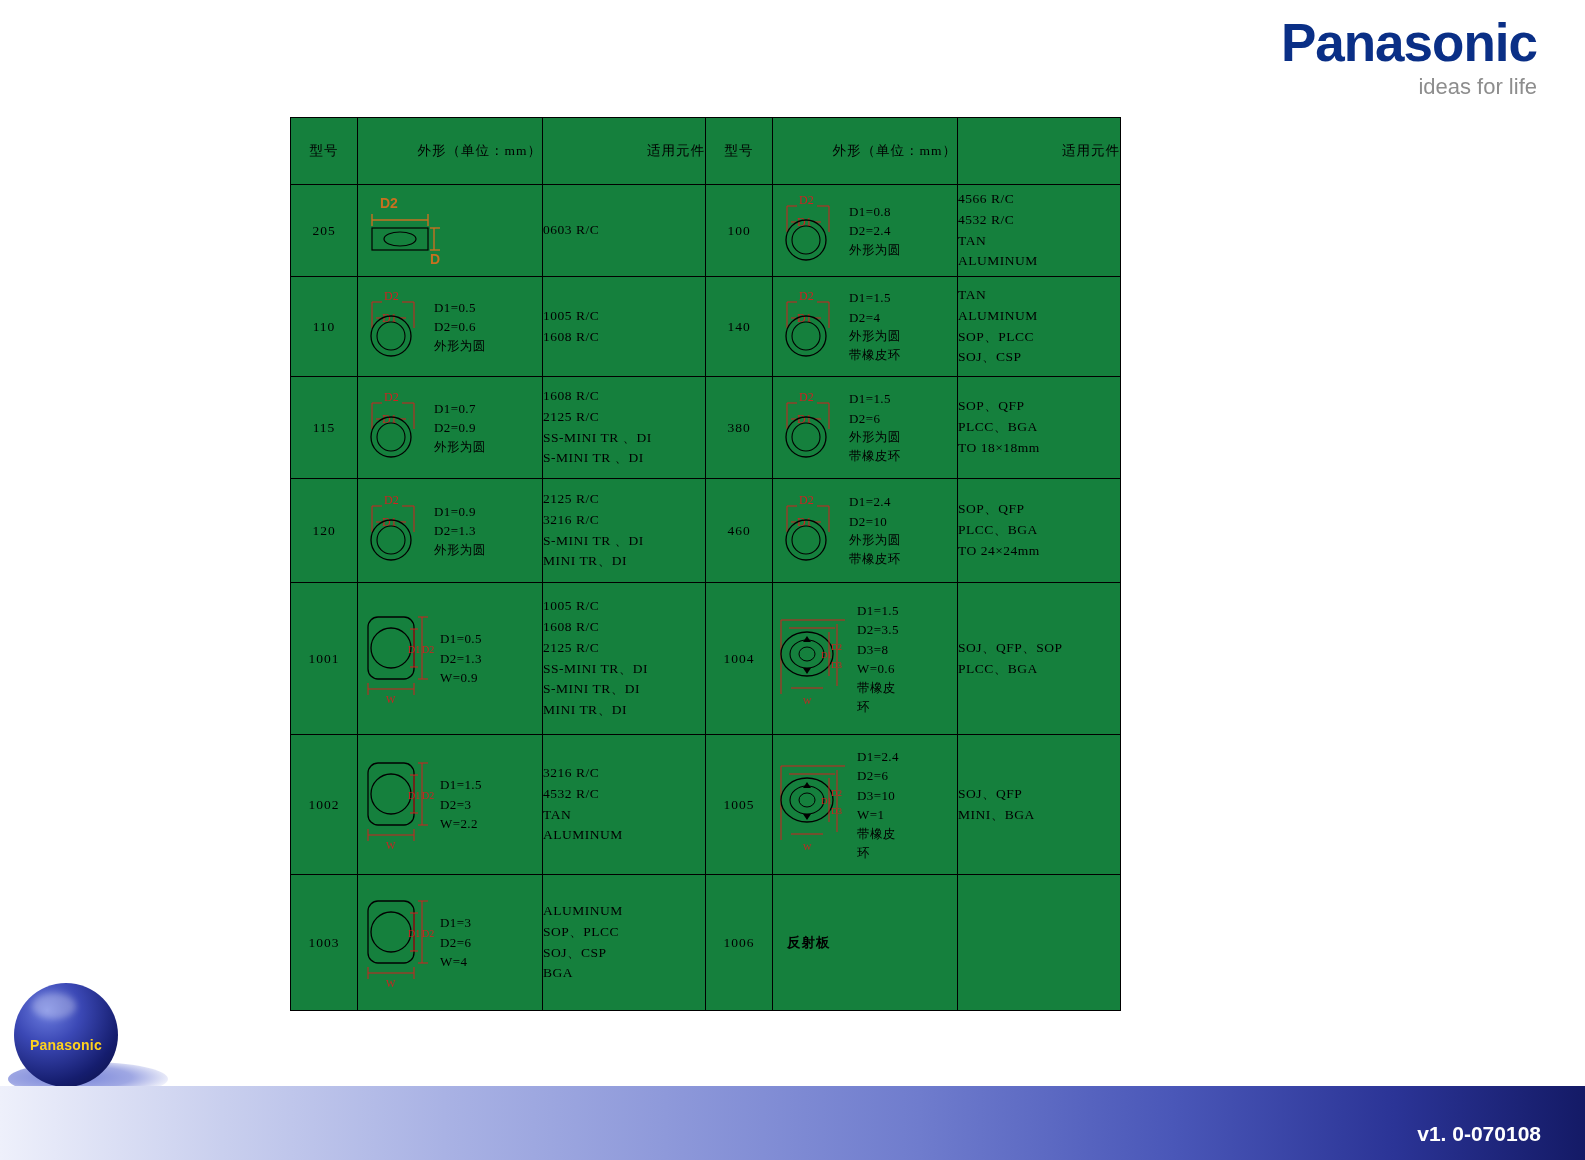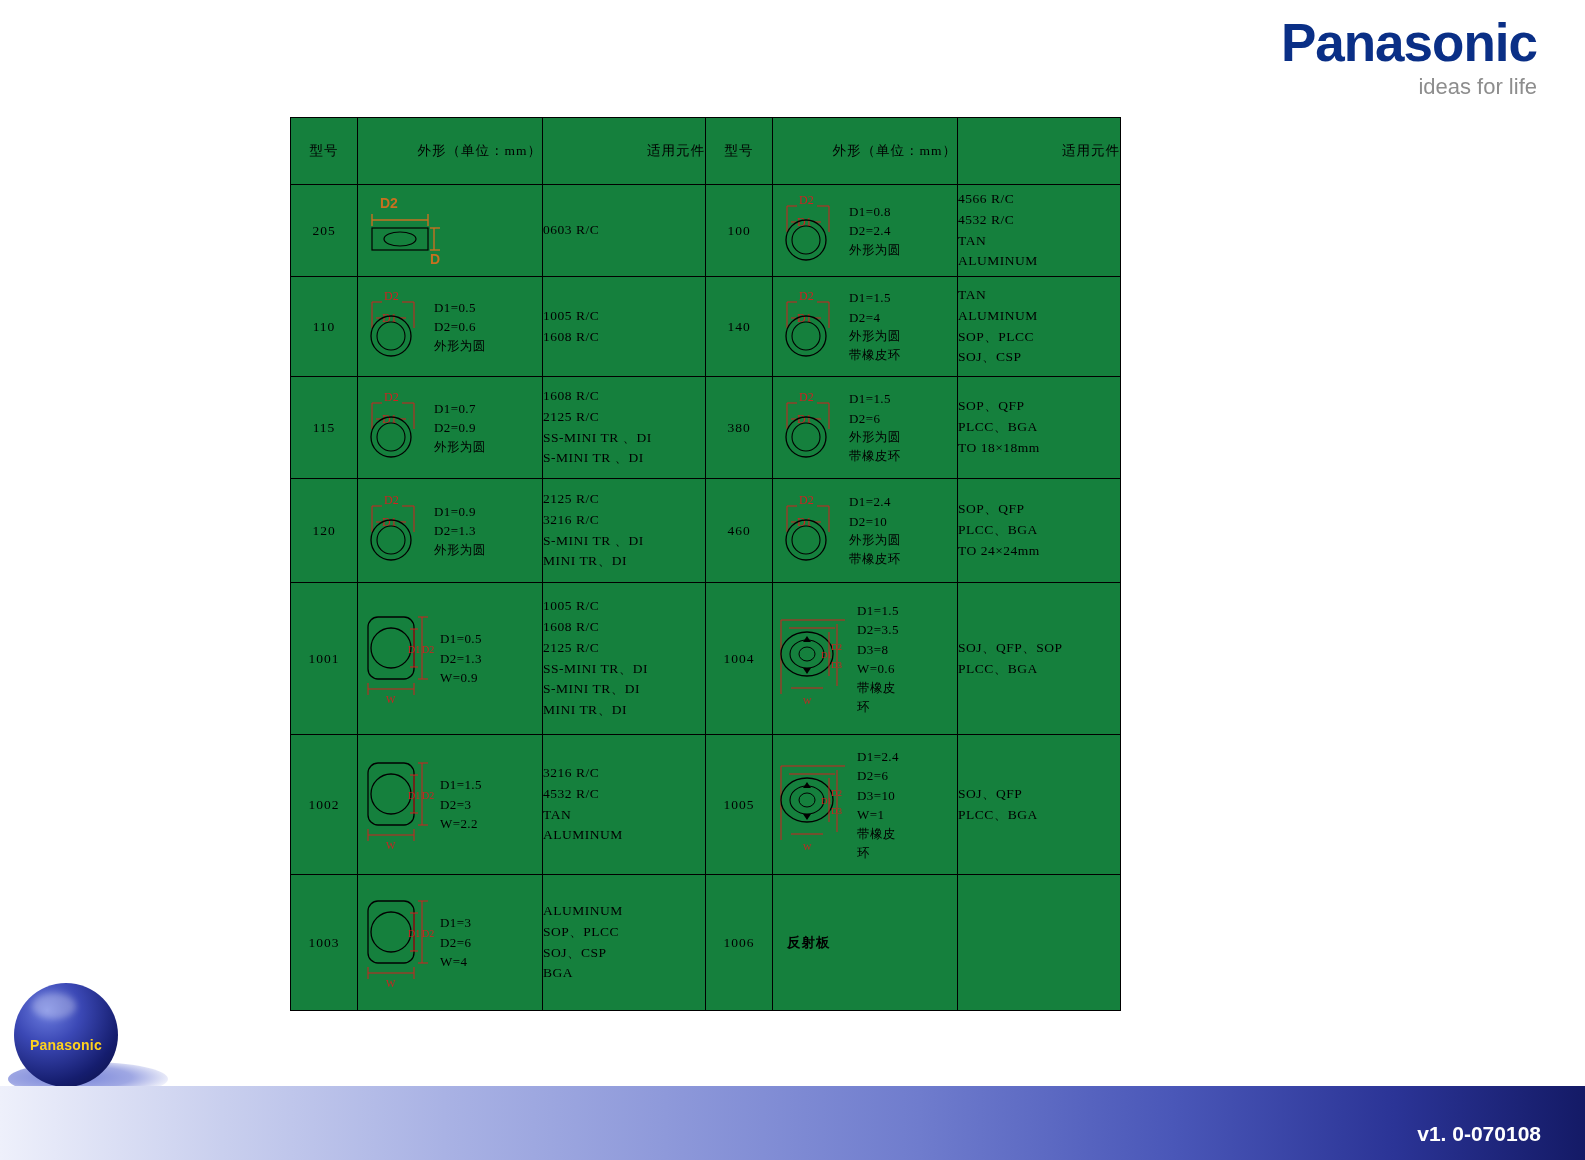--- a/index.html
+++ b/index.html
@@ -568,21 +568,21 @@
           <div>D1=2.4</div>
           <div>D2=6</div>
           <div>D3=10</div>
           <div>W=1</div>
           <div class="cn">带橡皮</div>
           <div class="cn">环</div>
         </div>
       </div>
     </td>
     <td class="part" style="white-space:pre-line">SOJ、QFP
-PLCC、BGA</td>
+MINI、BGA</td>
   </tr>
 
   <tr style="height:136px">
     <td class="model">1003</td>
     <td class="shape">
       <div class="shape-inner">
         <div class="fig">
           <svg width="78" height="108" viewBox="0 0 78 108">
             <rect x="10" y="14" width="46" height="62" rx="10" fill="none" stroke="#000" stroke-width="1.3"></rect>
             <circle cx="33" cy="45" r="20" fill="none" stroke="#000" stroke-width="1.3"></circle>

